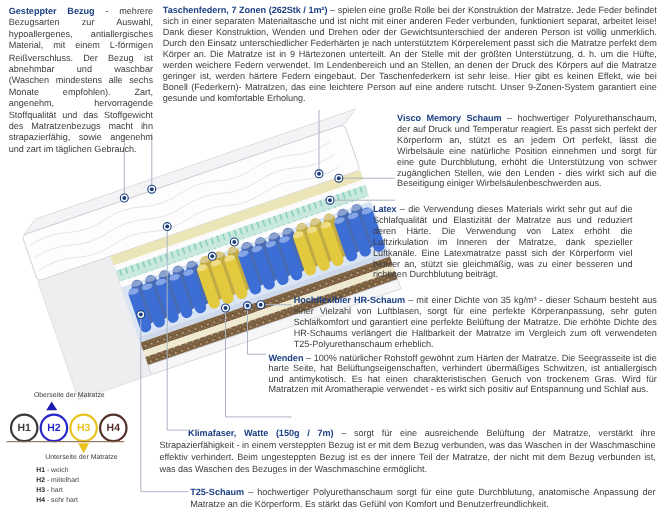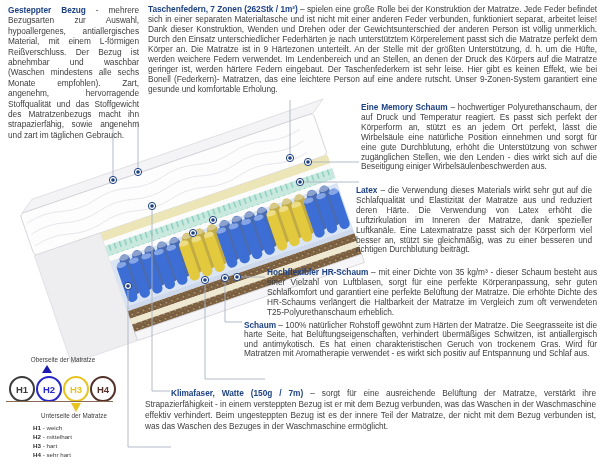--- a/index.html
+++ b/index.html
@@ -166,45 +166,49 @@
     <b class="h">Gesteppter Bezug</b>
     <span>- mehrere Bezugsarten zur Auswahl, hypoallergenes, antiallergisches Material, mit einem L-förmigen Reißverschluss. Der Bezug ist abnehmbar und waschbar (Waschen mindestens alle sechs Monate empfohlen). Zart, angenehm, hervorragende Stoffqualität und das Stoffgewicht des Matratzenbezugs macht ihn strapazierfähig, sowie angenehm und zart im täglichen Gebrauch.</span>
   </div>
 
   <div class="para txt" style="left:148px;top:4px;width:449px;">
     <b class="h">Taschenfedern, 7 Zonen (262Stk / 1m²)</b>
     <span>– spielen eine große Rolle bei der Konstruktion der Matratze. Jede Feder befindet sich in einer separaten Materialtasche und ist nicht mit einer anderen Feder verbunden, funktioniert separat, arbeitet leise! Dank dieser Konstruktion, Wenden und Drehen oder der Gewichtsunterschied der anderen Person ist völlig unmerklich. Durch den Einsatz unterschiedlicher Federhärten je nach unterstütztem Körperelement passt sich die Matratze perfekt dem Körper an. Die Matratze ist in 9 Härtezonen unterteilt. An der Stelle mit der größten Unterstützung, d. h. um die Hüfte, werden weichere Federn verwendet. Im Lendenbereich und an Stellen, an denen der Druck des Körpers auf die Matratze geringer ist, werden härtere Federn eingebaut. Der Taschenfederkern ist sehr leise. Hier gibt es keinen Effekt, wie bei Bonell (Federkern)- Matratzen, das eine leichtere Person auf eine andere rutscht. Unser 9-Zonen-System garantiert eine gesunde und komfortable Erholung.</span>
   </div>
 
   <div class="para lh99 txt" style="left:361px;top:103px;width:236px;">
-    <b class="h">Eine Memory Schaum</b>
+    <b class="h">Visco Memory Schaum</b>
     <span>– hochwertiger Polyurethanschaum, der auf Druck und Temperatur reagiert. Es passt sich perfekt der Körperform an, stützt es an jedem Ort perfekt, lässt die Wirbelsäule eine natürliche Position einnehmen und sorgt für eine gute Durchblutung, erhöht die Unterstützung von schwer zugänglichen Stellen, wie den Lenden - dies wirkt sich auf die Beseitigung einiger Wirbelsäulenbeschwerden aus.</span>
   </div>
 
-  <div class="para lh99 txt" style="left:356px;top:186px;width:236px;">
+  <div class="para lh99 txt" style="left:339px;top:186px;width:236px;">
     <b class="h">Latex</b>
     <span>– die Verwendung dieses Materials wirkt sehr gut auf die Schlafqualität und Elastizität der Matratze aus und reduziert deren Härte. Die Verwendung von Latex erhöht die Luftzirkulation im Inneren der Matratze, dank spezieller Luftkanäle. Eine Latexmatratze passt sich der Körperform viel besser an, stützt sie gleichmäßig, was zu einer besseren und richtigen Durchblutung beiträgt.</span>
   </div>
 
   <div class="para lh99 txt" style="left:267px;top:268px;width:330px;">
     <b class="h">Hochflexibler HR-Schaum</b>
     <span>– mit einer Dichte von 35 kg/m³ - dieser Schaum besteht aus einer Vielzahl von Luftblasen, sorgt für eine perfekte Körperanpassung, sehr guten Schlafkomfort und garantiert eine perfekte Belüftung der Matratze. Die erhöhte Dichte des HR-Schaums verlängert die Haltbarkeit der Matratze im Vergleich zum oft verwendeten T25-Polyurethanschaum erheblich.</span>
   </div>
 
   <div class="para lh93 txt" style="left:244px;top:321px;width:353px;">
-    <b class="h">Schaum</b>
+    <b class="h">Wenden</b>
     <span>– 100% natürlicher Rohstoff gewöhnt zum Härten der Matratze. Die Seegrasseite ist die harte Seite, hat Belüftungseigenschaften, verhindert übermäßiges Schwitzen, ist antiallergisch und antimykotisch. Es hat einen charakteristischen Geruch von trockenem Gras. Wird für Matratzen mit Aromatherapie verwendet - es wirkt sich positiv auf Entspannung und Schlaf aus.</span>
   </div>
 
 
   <div class="para lh11 indent txt" style="left:145px;top:388px;width:451px;">
     <b class="h">Klimafaser, Watte (150g / 7m)</b>
     <span>– sorgt für eine ausreichende Belüftung der Matratze, verstärkt ihre Strapazierfähigkeit - in einem versteppten Bezug ist er mit dem Bezug verbunden, was das Waschen in der Waschmaschine effektiv verhindert. Beim ungesteppten Bezug ist es der innere Teil der Matratze, der nicht mit dem Bezug verbunden ist, was das Waschen des Bezuges in der Waschmaschine ermöglicht.</span>
   </div>
 
+  <div class="para lh11 txt" style="left:173px;top:442px;width:423px;">
+    <b class="h">T25-Schaum</b>
+    <span>– hochwertiger Polyurethanschaum sorgt für eine gute Durchblutung, anatomische Anpassung der Matratze an die Körperform. Es stärkt das Gefühl von Komfort und Benutzerfreundlichkeit.</span>
+  </div>
 
   <div id="hscale" style="top:350px;">
     <div class="hs-label" style="left:11px;top:6px;">Oberseite der Matratze</div>
     <div class="tri-up" style="left:42px;top:15px;"></div>
     <div class="hcir hc1" style="left:9px;top:26px;">H1</div>
     <div class="hcir hc2" style="left:36px;top:26px;">H2</div>
     <div class="hcir hc3" style="left:63px;top:26px;">H3</div>
     <div class="hcir hc4" style="left:90px;top:26px;">H4</div>
     <div class="hs-line"></div>
     <div class="tri-down" style="left:71px;top:53px;"></div>

